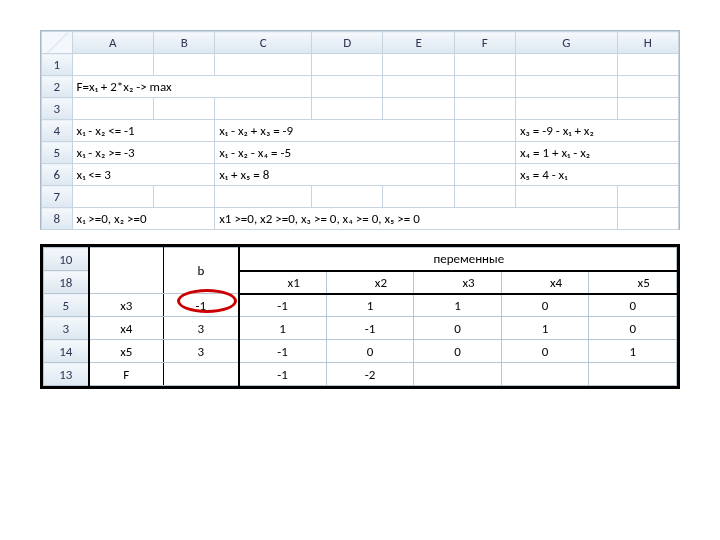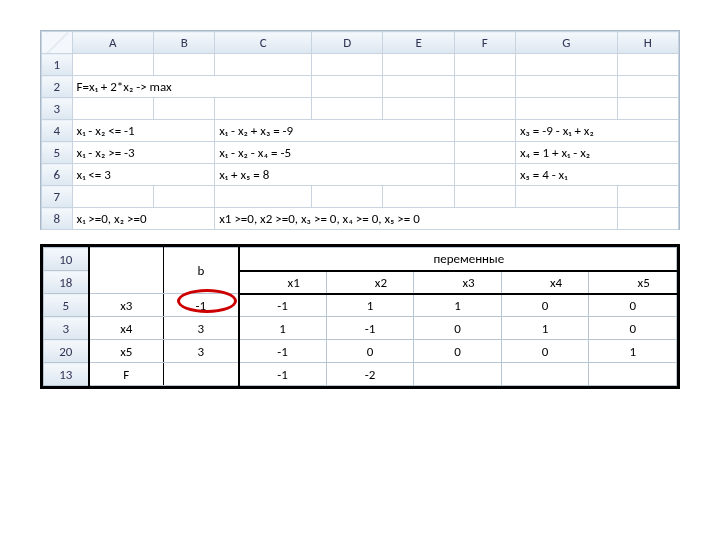--- a/index.html
+++ b/index.html
@@ -226,21 +226,21 @@
         <td class="rowhead">3</td>
         <td class="basis thick-right">x4</td>
         <td class="bcol thick-right">3</td>
         <td>1</td>
         <td>-1</td>
         <td>0</td>
         <td>1</td>
         <td>0</td>
       </tr>
       <tr>
-        <td class="rowhead">20</td>
+        <td class="rowhead">14</td>
         <td class="basis thick-right">x5</td>
         <td class="bcol thick-right">3</td>
         <td>-1</td>
         <td>0</td>
         <td>0</td>
         <td>0</td>
         <td>1</td>
       </tr>
       <tr>
         <td class="rowhead">13</td>

